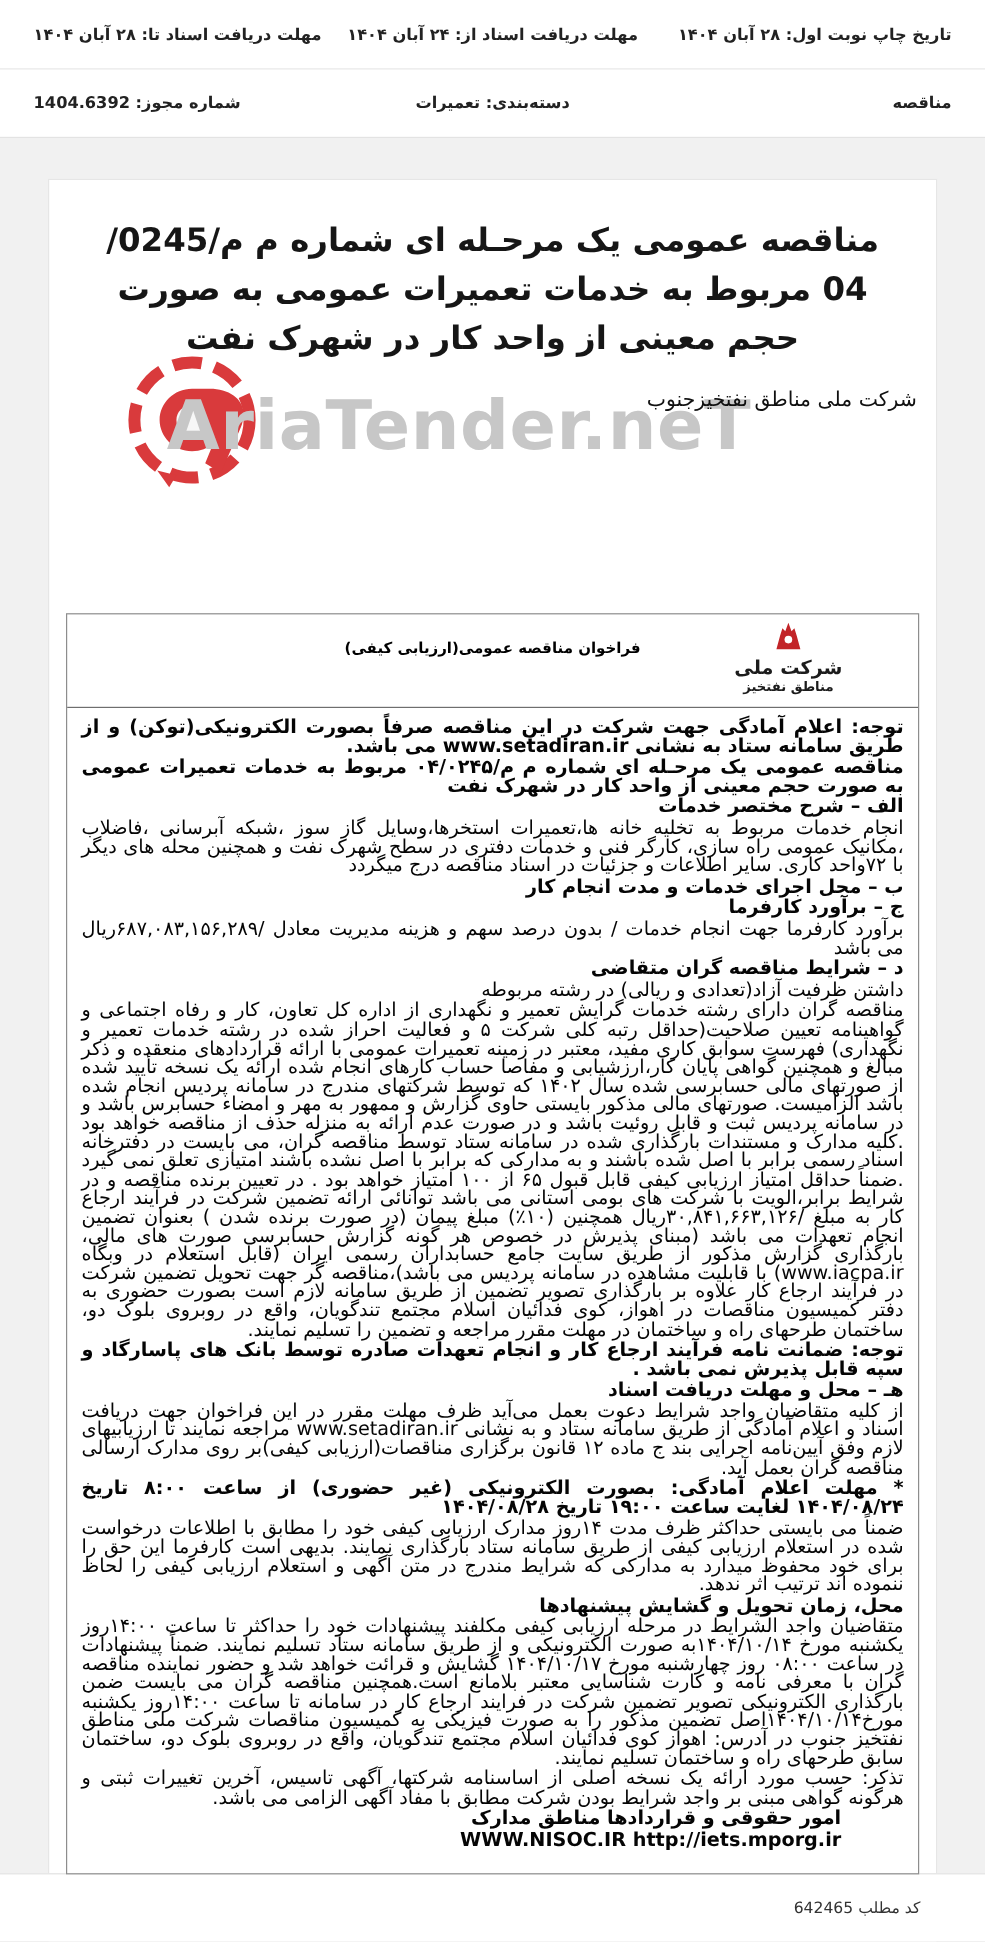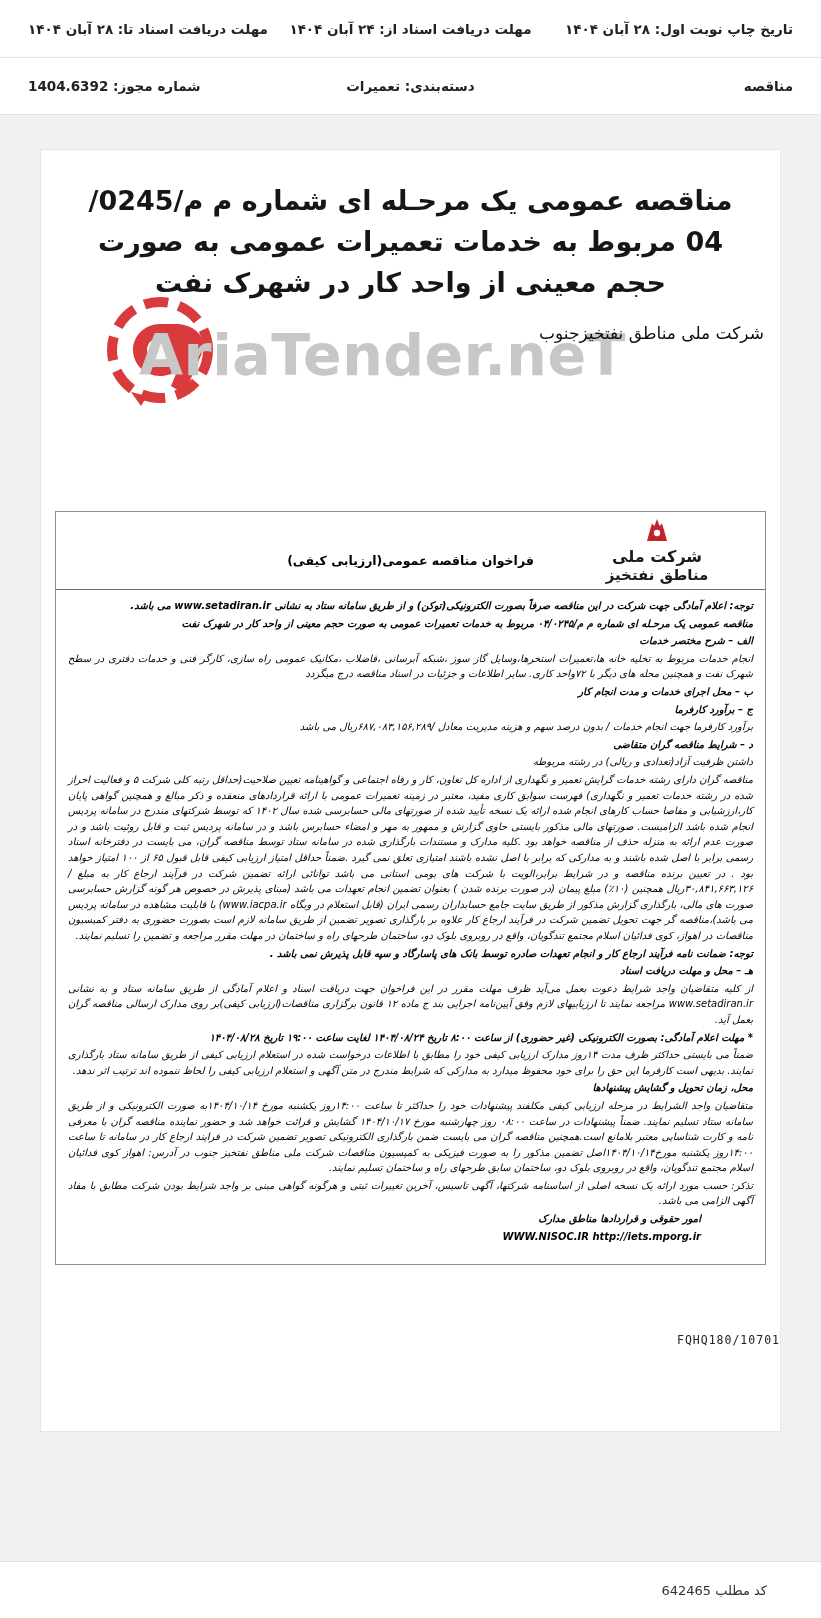--- a/index.html
+++ b/index.html
@@ -39,30 +39,30 @@
     position:absolute; left:98px; top:40px; direction:ltr;
     font-size:57px; font-weight:bold; color:#c7c7c7; letter-spacing:0.5px; white-space:nowrap;
   }
   
   .doc {
     margin:168px 14px 0; border:1px solid #8d8d8d; background:#fff;
     position:relative; z-index:2;
   }
   .doc-header { height:78px; border-bottom:1px solid #6e6e6e; position:relative; }
   .doc-title {
-    position:absolute; top:41px; left:0; right:0; text-align:center;
+    position:absolute; top:20px; left:0; right:0; text-align:center;
     font-weight:bold; font-size:12.5px; color:#000;
   }
   .doc-org { position:absolute; top:6px; right:48px; width:120px; text-align:center; }
   .doc-org .l1 { font-size:16px; font-weight:bold; margin-top:1px; }
-  .doc-org .l2 { font-size:15px;  font-weight:bold; }
+  .doc-org .l2 { font-size:11px;  font-weight:bold; }
   .doc-body { padding:8px 12px 18px; }
   .doc-body p {
-    font-size:10px; line-height:15.6px; color:#050505;
-    text-align:justify; margin-bottom:2px;font-style:italic;
+    font-size:16px; line-height:15.6px; color:#050505;
+    text-align:justify; margin-bottom:2px;
   }
   .doc-body p.h { font-weight:bold; margin-top:1px; }
   .doc-body p.b { font-weight:bold; }
   .doc-body p.sign { font-weight:bold; text-align:right; margin-right:52px; }
   .fqhq {
     margin-top:68px; padding-left:40px; text-align:right; direction:ltr;
     font-family:"DejaVu Sans Mono",monospace; font-size:11.5px; letter-spacing:1px; color:#222;
   }
   
   .footer {

